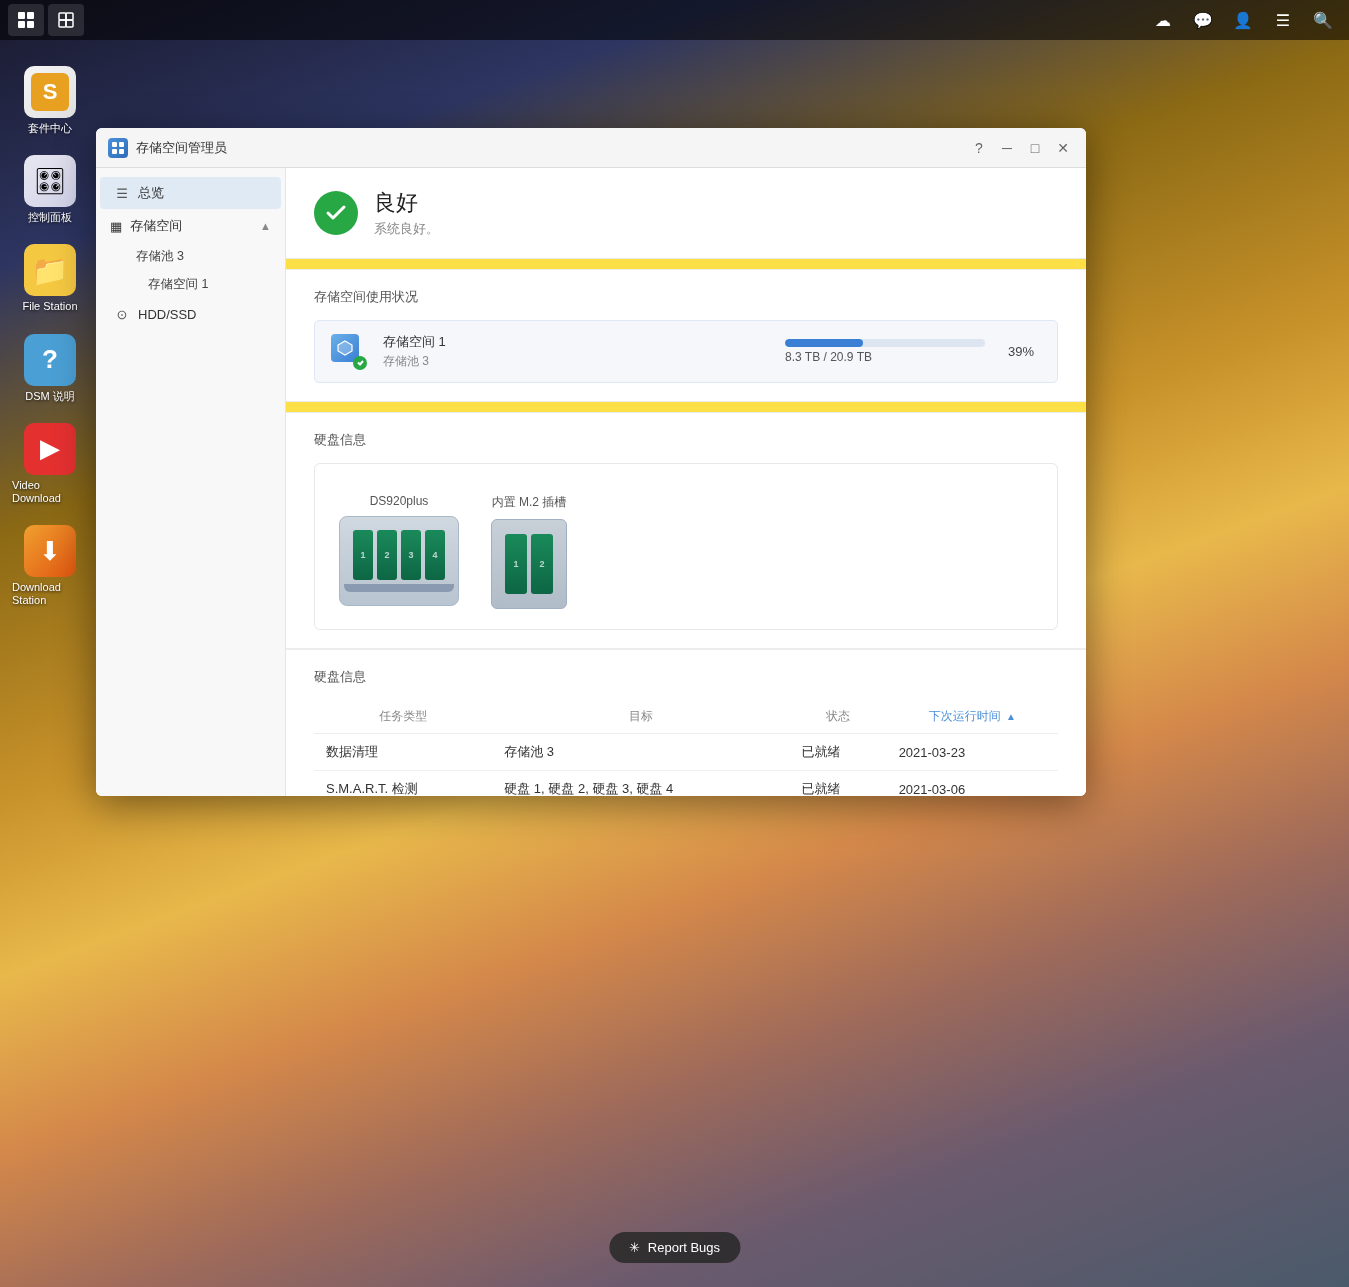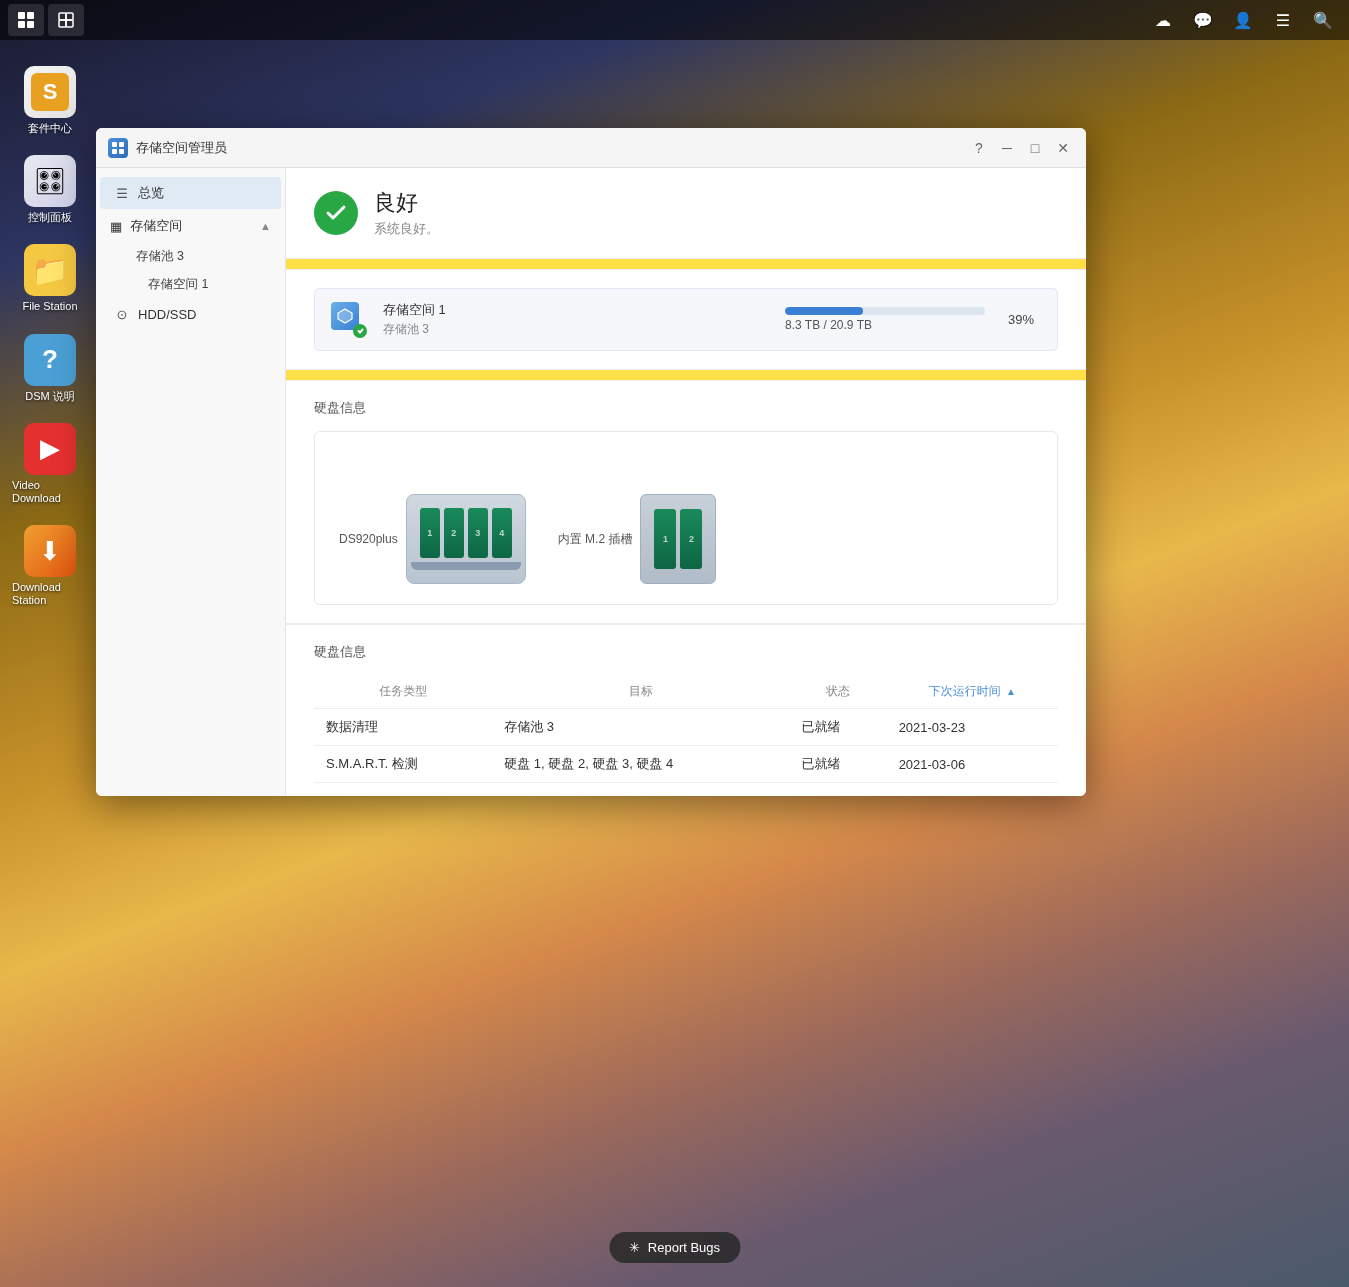--- a/index.html
+++ b/index.html
@@ -386,24 +386,23 @@
       border-bottom: 1px solid #ececec;
       padding: 18px 28px;
     }
     .hdd-devices {
       display: flex;
       gap: 32px;
       margin-top: 10px;
     }
     .hdd-device {
       display: flex;
-      flex-direction: row;
+      flex-direction: column;
       align-items: center;
       gap: 8px;
-      margin-top: 32px;
     }
     .hdd-label { font-size: 12px; color: #555; text-align: center; }
 
     
     .nas-box {
       width: 120px;
       height: 90px;
       background: linear-gradient(180deg, #d0d8e0, #b8c4d0);
       border-radius: 8px;
       display: flex;
@@ -620,20 +619,21 @@
             <polyline points="20 6 9 17 4 12"></polyline>
           </svg>
         </div>
         <div class="status-text-block">
           <div class="status-title">良好</div>
           <div class="status-sub">系统良好。</div>
         </div>
       </div>
 
       <div class="section-block">
+        <div class="section-title">存储空间使用状况</div>
         <div class="storage-pool-row">
           <div class="pool-icon-wrap">
             <div class="pool-cube">
               <svg width="16" height="16" viewBox="0 0 16 16" fill="white">
                 <path d="M8 1l7 4v6l-7 4L1 11V5z" stroke="white" stroke-width="1.2" fill="rgba(255,255,255,0.25)"></path>
               </svg>
             </div>
             <div class="pool-check-small">
               <svg width="9" height="9" viewBox="0 0 9 9" fill="none" stroke="white" stroke-width="2">
                 <polyline points="2 4.5 4 6.5 7 3"></polyline>

